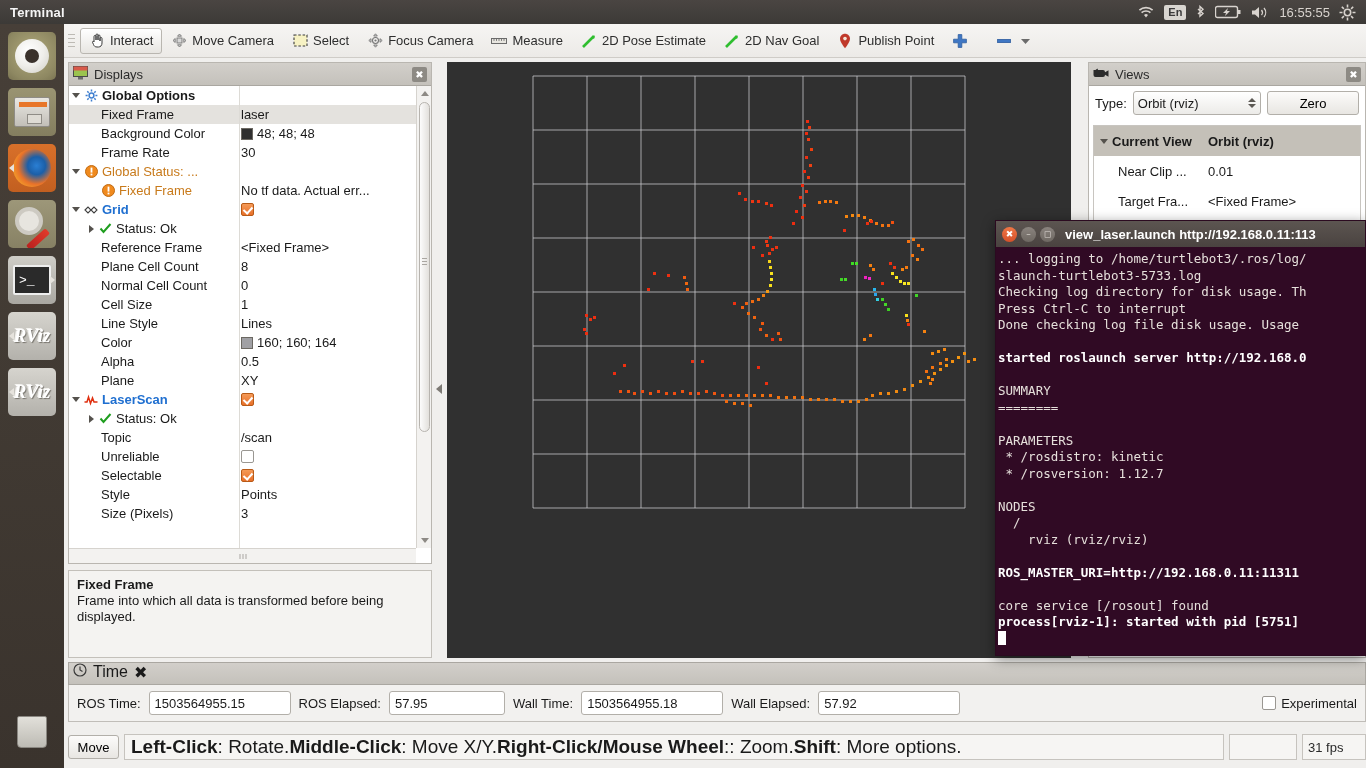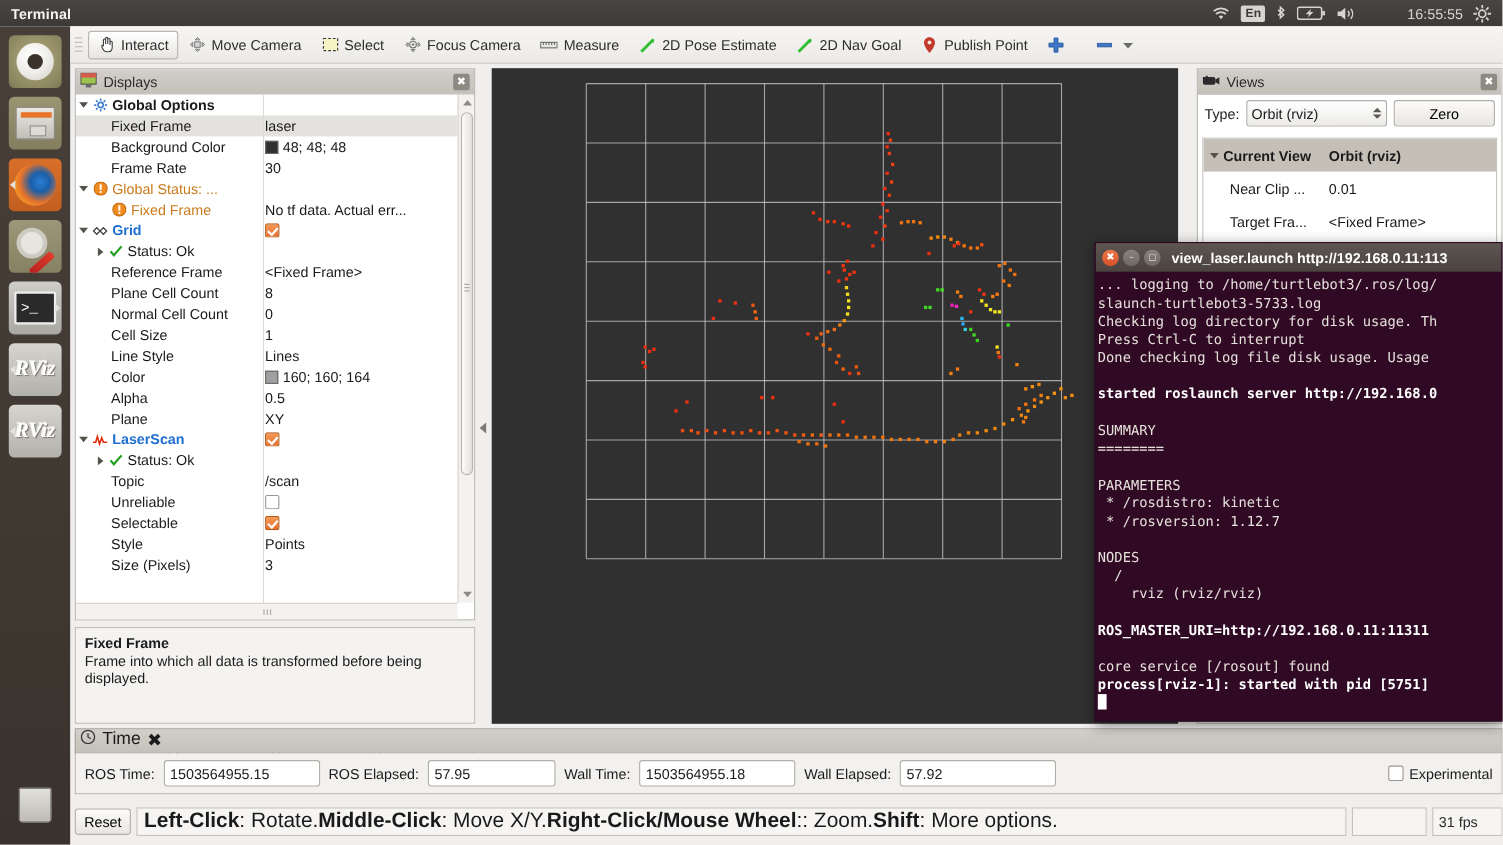--- a/index.html
+++ b/index.html
@@ -18,21 +18,21 @@
     background: linear-gradient(to bottom,#4a4542 0%,#3c3a37 100%);
     color:#ffffff;
     display:flex; align-items:center;
   }
   .unity-title {
     font-weight:bold; font-size:13px; margin-left:10px;
     color:#f5f5f5; letter-spacing:.2px;
   }
   .tray { position:absolute; right:10px; top:0; height:24px; display:flex; align-items:center; gap:9px; }
   .tray .ti { display:flex; align-items:center; justify-content:center; height:24px; }
-  .tray-clock { color:#d8d3ce; font-size:13px;margin-left:36px; }
+  .tray-clock { color:#d8d3ce; font-size:13px; }
   .en-box {
     background:#d8d5d0; color:#3a3a3a; font-size:11px; font-weight:bold;
     padding:1px 4px; border-radius:2px; line-height:13px;
   }
 
   
   .launcher {
     position:absolute; left:0; top:24px; width:64px; height:744px;
     background: linear-gradient(to bottom, #473f38 0%, #413a33 50%, #3a332d 100%);
   }
@@ -1074,21 +1074,21 @@
           <span class="tfield-lbl">Wall Elapsed:</span>
           <div class="tfield" style="width: 142px;">57.92</div>
           <div class="chk-exp">
             <span class="chk-sq"></span>
             <span>Experimental</span>
           </div>
         </div>
     </div>
 
     <div class="statusbar">
-      <button class="reset-btn">Reset</button>
+      <button class="reset-btn">Move</button>
       <div class="status-msg" id="status-msg">
           <b>Left-Click</b>
           <span>: Rotate. </span>
           <b>Middle-Click</b>
           <span>: Move X/Y. </span>
           <b>Right-Click/Mouse Wheel</b>
           <span>:: Zoom. </span>
           <b>Shift</b>
           <span>: More options.</span>
         </div>

